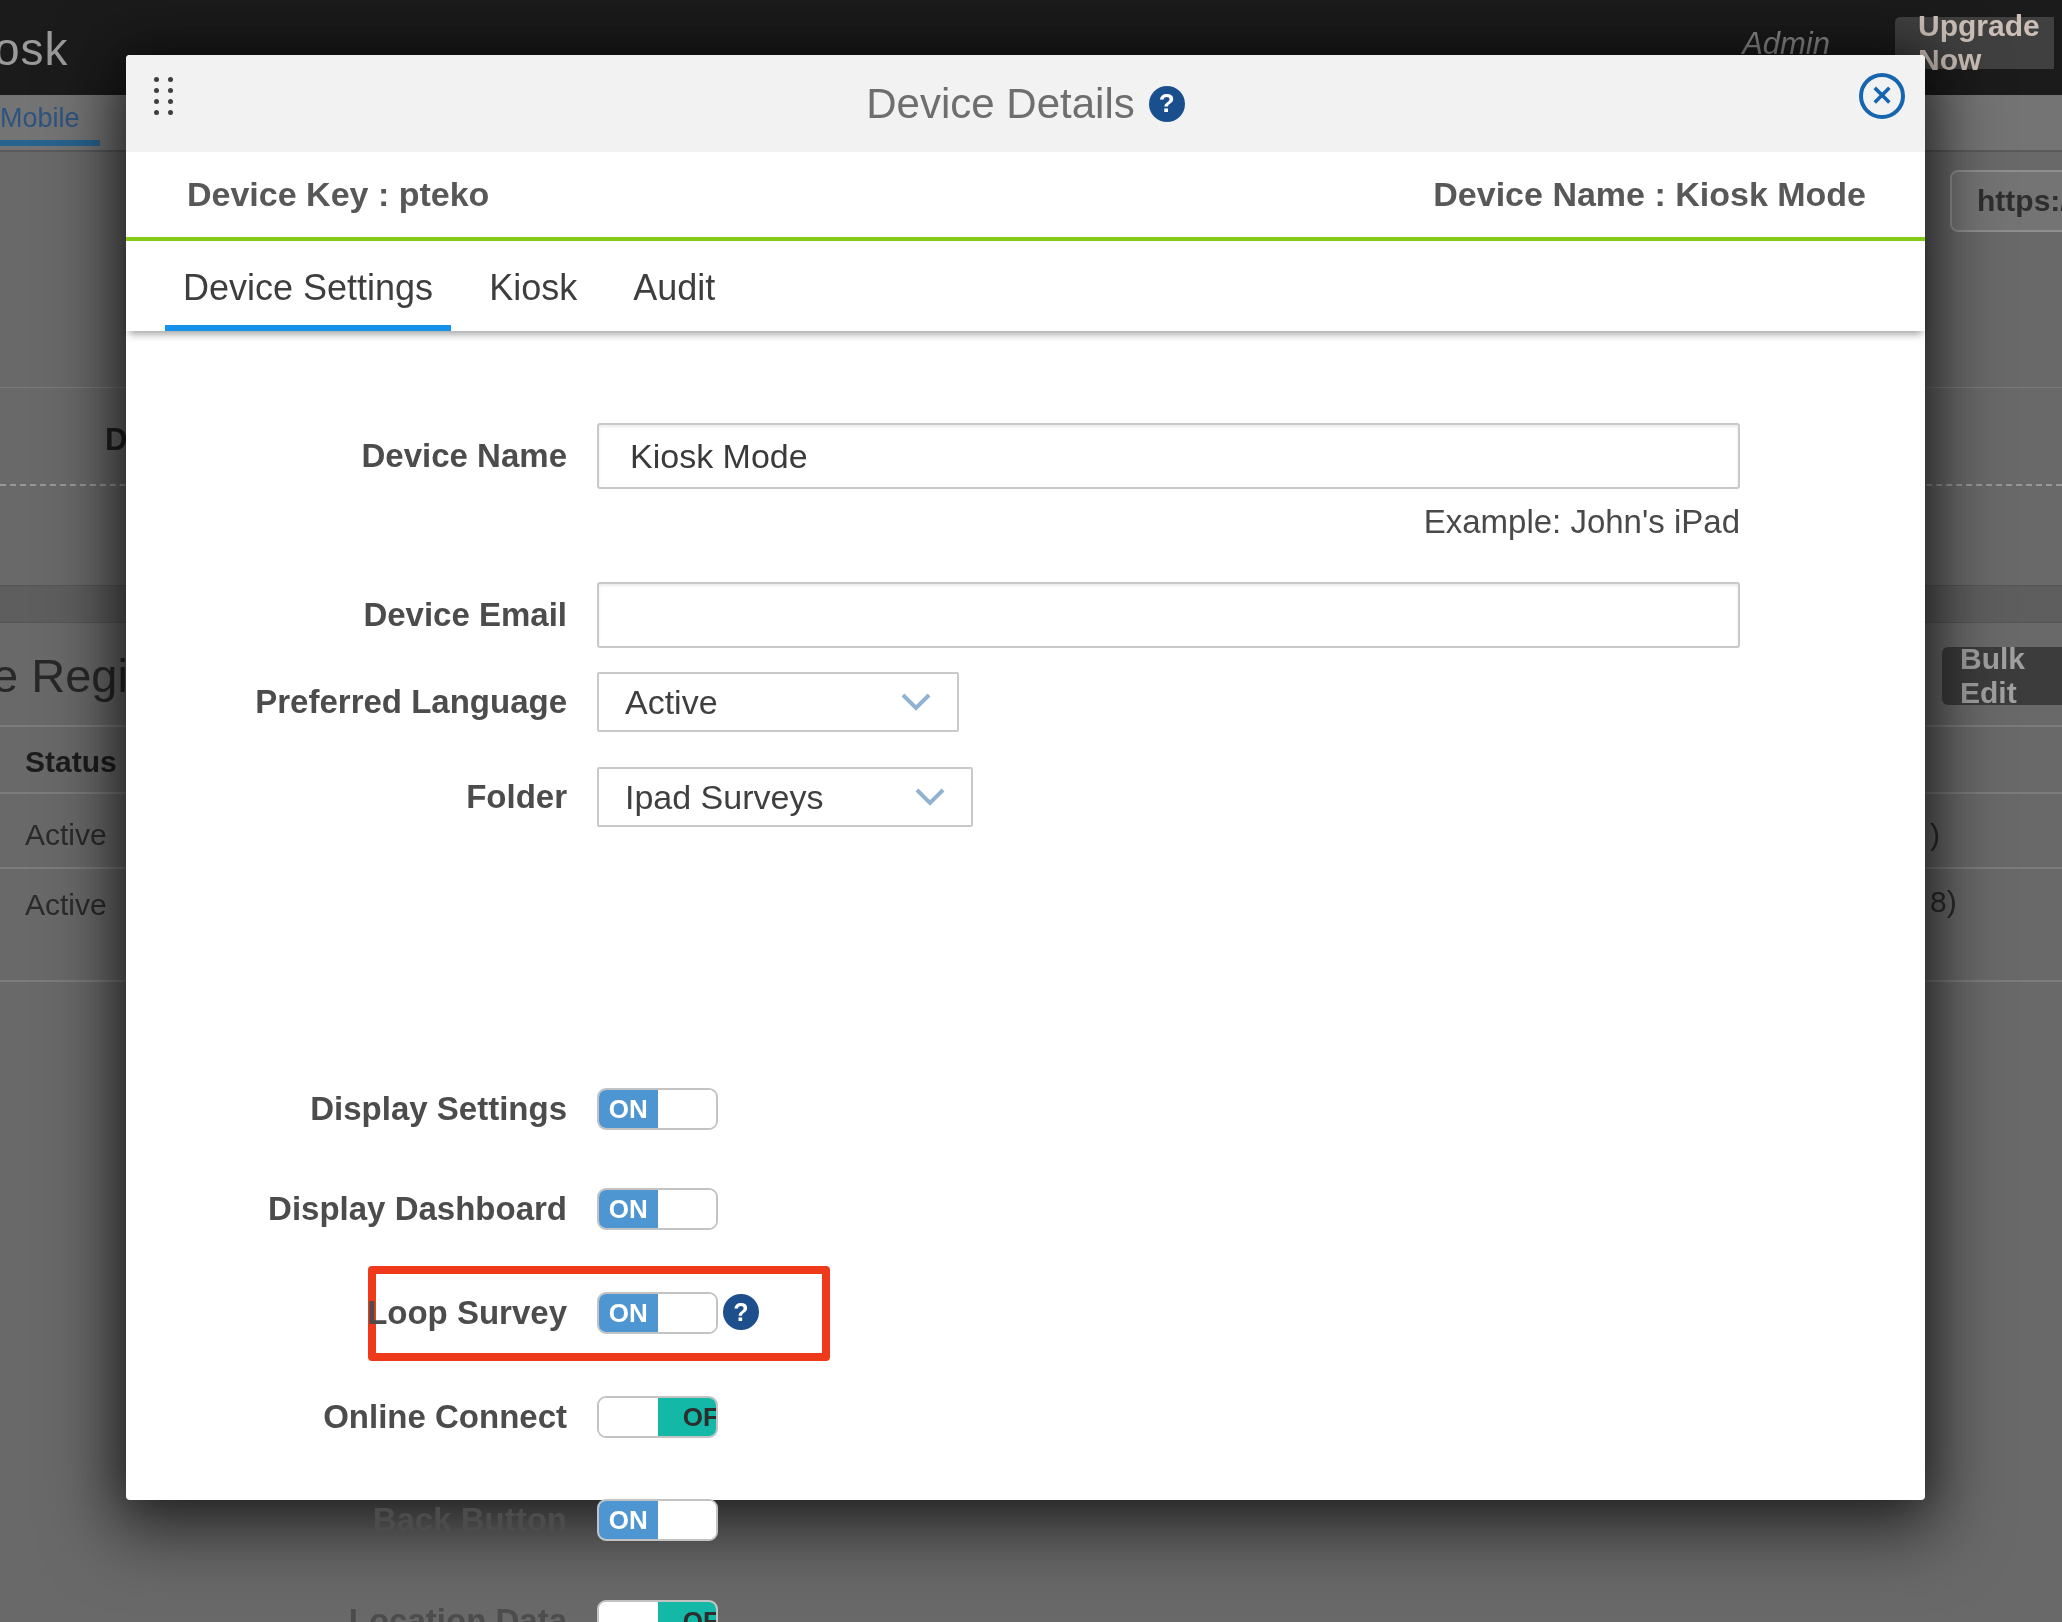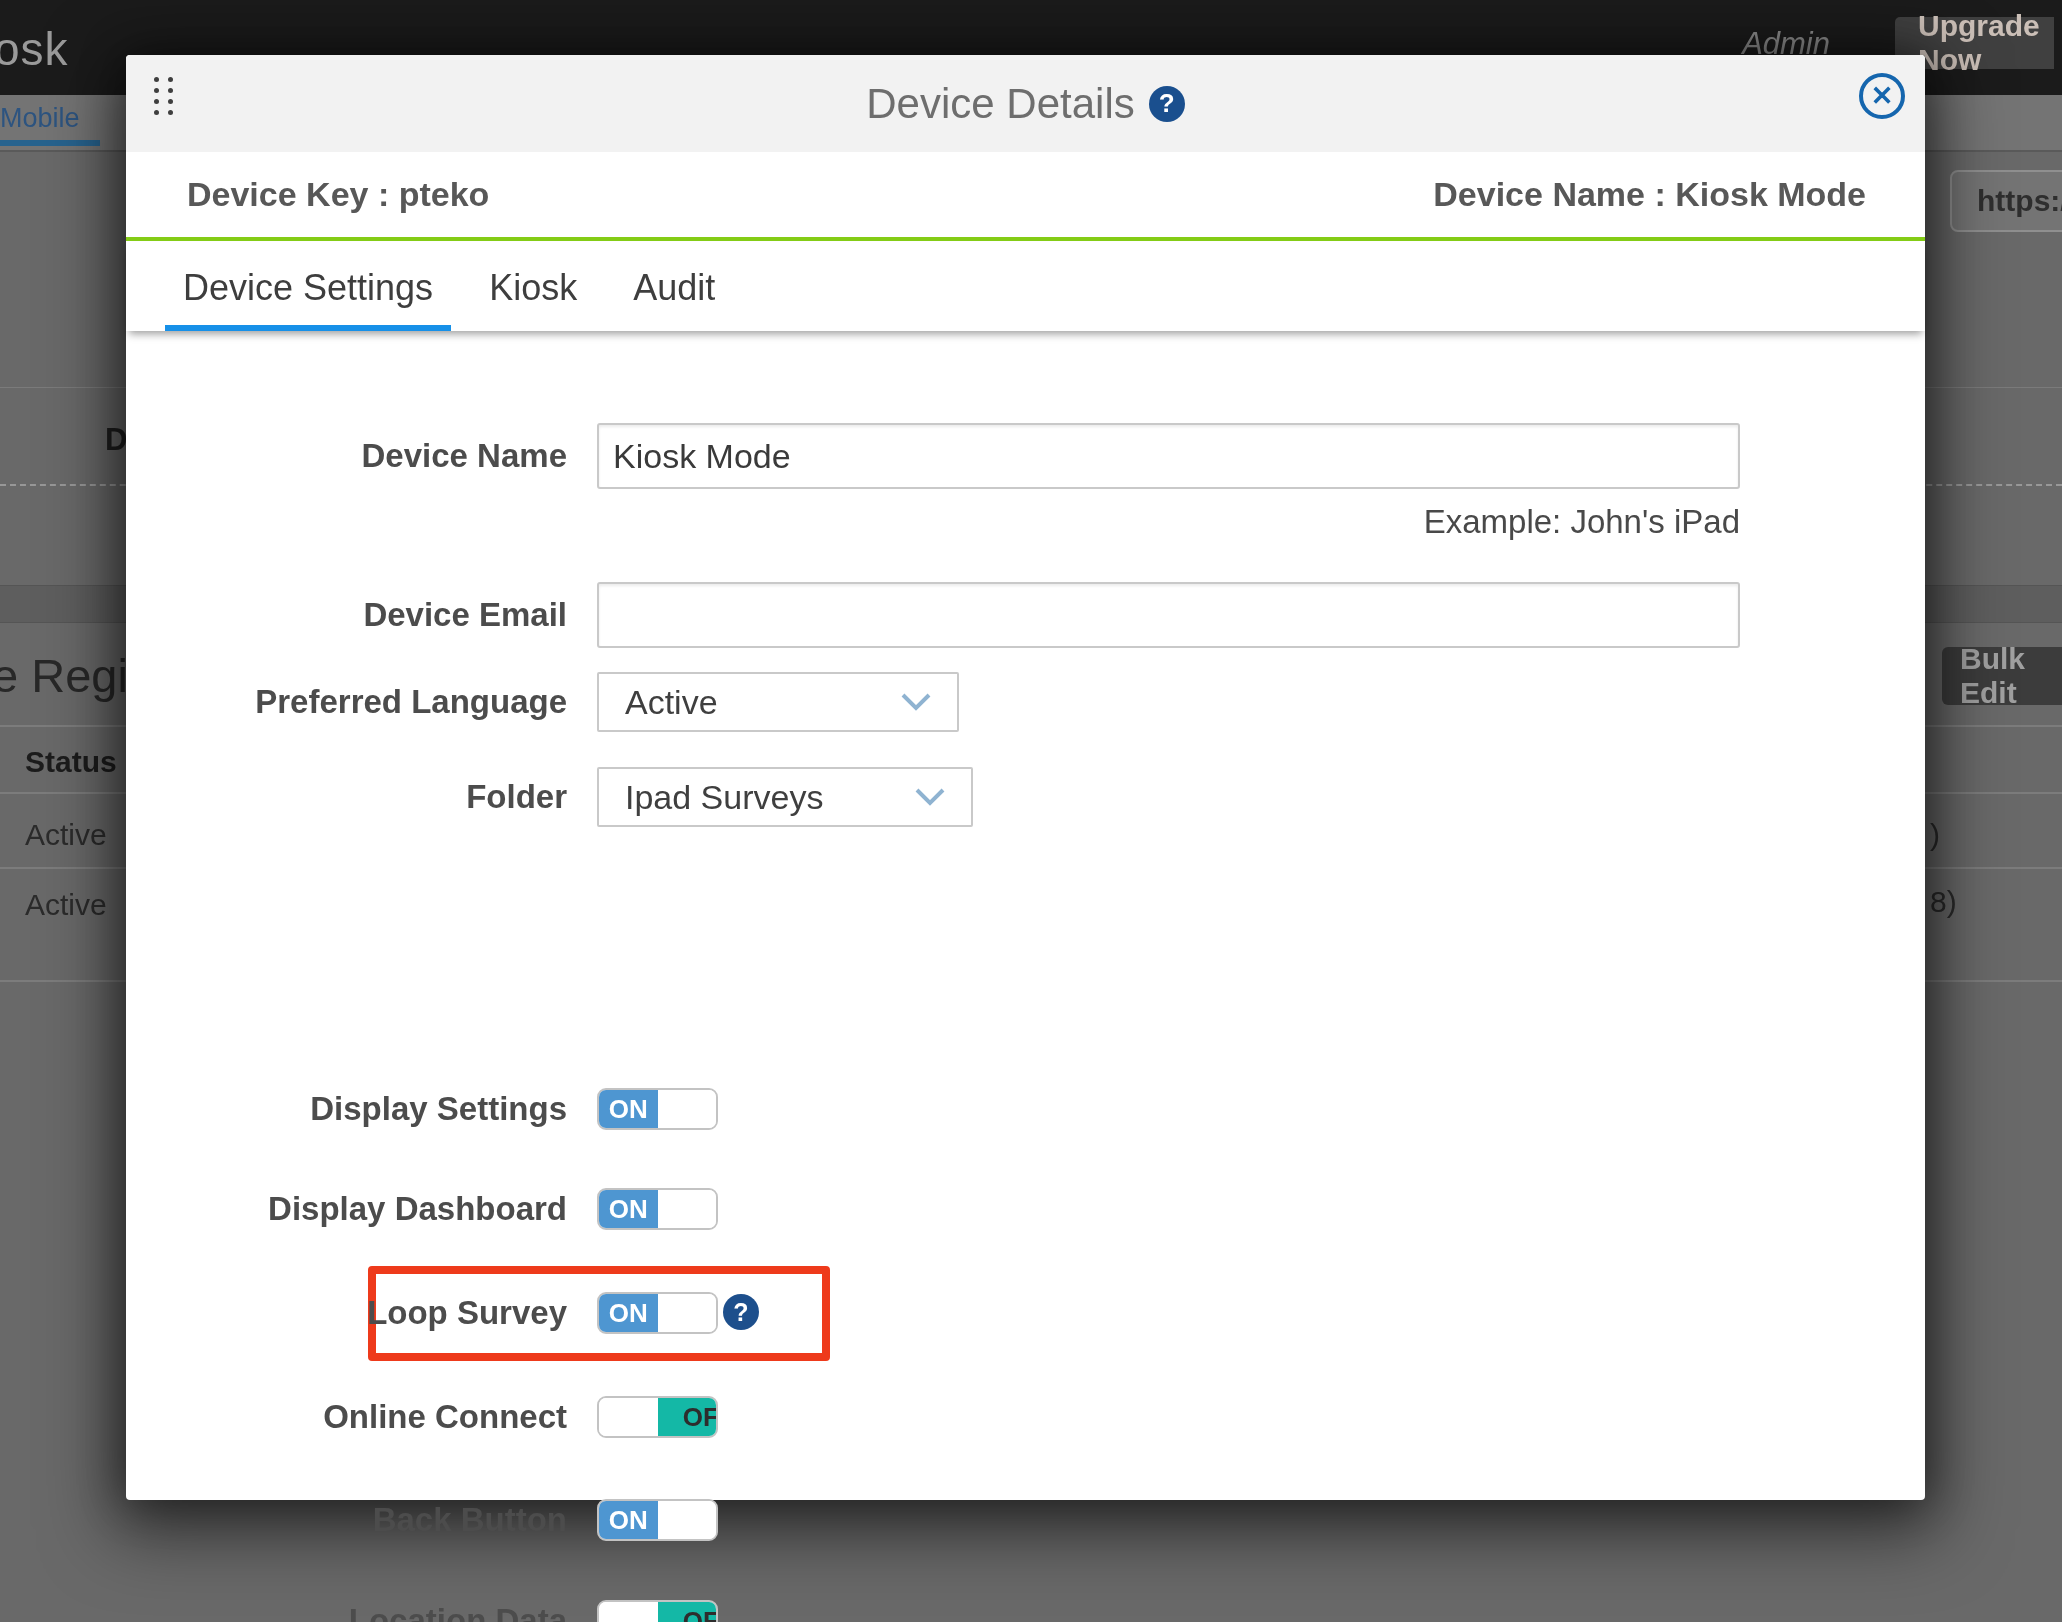--- a/index.html
+++ b/index.html
@@ -56,21 +56,21 @@
     display:flex; align-items:flex-end; padding-left:39px;
     box-shadow:0 6px 8px -3px rgba(0,0,0,0.38); }
   .m-tab { font-size:36px; color:#3e3e3e; padding:0 18px 22px 18px; margin-right:20px; cursor:pointer; }
   .m-tab.active { border-bottom:6px solid #1690e8; padding-bottom:16px; }
 
   .m-body { position:absolute; left:0; top:276px; width:1799px; height:1169px; }
   .f-label { position:absolute; left:0; width:441px; text-align:right; font-size:33px; font-weight:bold;
     color:#4c4c4c; display:flex; align-items:center; justify-content:flex-end; }
   .f-input { position:absolute; left:471px; width:1143px; height:66px; border:2px solid #c9c9c9;
     border-radius:3px; font-family:"Liberation Sans",sans-serif; font-size:34px; color:#3a3a3a;
-    padding:0 14px; box-shadow:inset 0 2px 3px rgba(0,0,0,0.08); background:#fff; }
+    padding:0 31px; box-shadow:inset 0 2px 3px rgba(0,0,0,0.08); background:#fff; }
   .f-helper { position:absolute; left:471px; width:1143px; text-align:right; font-size:33px; color:#494949; }
   .f-select { position:absolute; left:471px; height:60px; border:2px solid #c9c9c9; border-radius:2px;
     background:#fff; display:flex; align-items:center; padding:0 26px; font-size:34px; color:#3f3f3f;
     justify-content:space-between; cursor:pointer; }
   .chev { width:30px; height:18px; margin-left:30px; }
   .toggle { position:absolute; left:471px; width:121px; height:42px; border:2px solid #c3c3c3;
     border-radius:9px; overflow:hidden; display:flex; cursor:pointer; background:#fff; }
   .toggle .half { width:50%; height:100%; display:flex; align-items:center; justify-content:center;
     font-size:26px; font-weight:bold; }
   .toggle.on .half.l { background:#4e96d1; color:#ffffff; }

